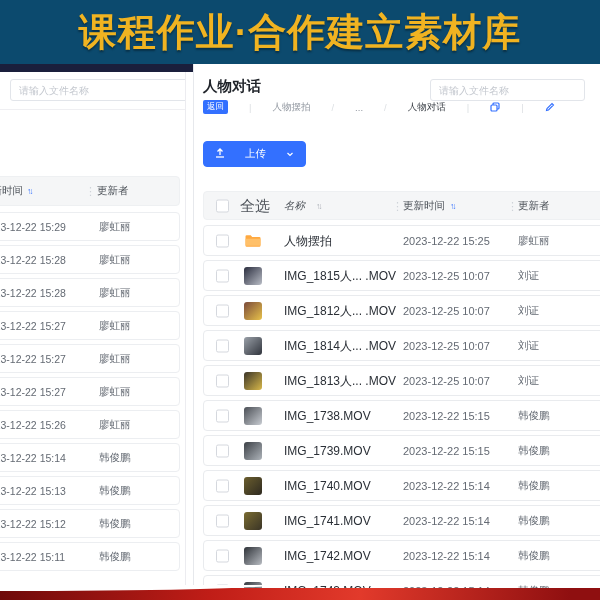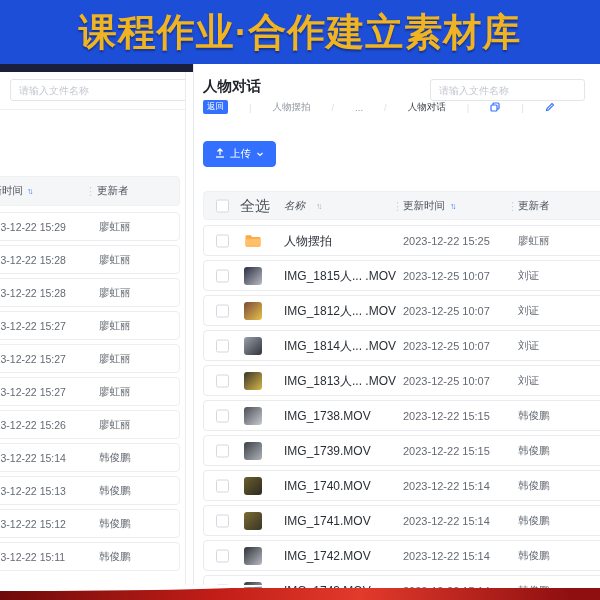--- a/index.html
+++ b/index.html
@@ -1,20 +1,20 @@
 <!DOCTYPE html>
 <html><head>
 <meta charset="utf-8">
 <style>
   * { margin:0; padding:0; box-sizing:border-box; }
   html,body { width:600px; height:600px; overflow:hidden; }
   body { font-family:"Liberation Sans","DejaVu Sans",sans-serif; background:#ffffff; position:relative; }
 
   
-  .banner { position:absolute; top:0; left:0; width:600px; height:64px; background:#1d4ed8;
+  .banner { position:absolute; top:0; left:0; width:600px; height:64px; background:#0c4a6e;
             display:flex; align-items:center; justify-content:center; z-index:3; }
   .banner-title { color:#f0b321; font-size:38px; font-weight:900; letter-spacing:1px;
                   text-shadow:0 2px 2px rgba(0,0,0,.35); white-space:nowrap; }
   .banner-notch { position:absolute; top:64px; left:0; width:193px; height:8px; background:#1a1f3c; z-index:3; }
 
   
   .left-panel { position:absolute; top:72px; left:0; width:186px; bottom:0; background:#fff;
                 overflow:hidden; border-right:1px solid #ececf0; z-index:2; }
   .right-panel { position:absolute; top:64px; left:193px; right:0; bottom:0; background:#fff;
                  overflow:hidden; border-left:1px solid #e6e8ec; z-index:2; }
@@ -44,21 +44,21 @@
   .rp-title { margin:13px 0 0 9px; font-size:14.5px; font-weight:bold; color:#1f2329; }
   .breadcrumb { margin:4px 0 0 9px; display:flex; align-items:center; gap:21px; font-size:9.5px;
                 color:#8f959e; white-space:nowrap; }
   .bc-back { background:#3370ff; color:#ffffff; font-size:8.5px; padding:1px 4px; border-radius:2px; }
   .bc-sep { color:#dcdfe3; }
   .bc-cur { color:#3c4148; }
   .bc-icon svg { display:block; }
   .rp-search { position:absolute; top:15px; right:15px; width:155px; }
 
   .btn-row { margin:27px 0 0 9px; display:flex; gap:10px; align-items:center; }
-  .btn { height:26px; border-radius:4px; display:inline-flex; align-items:center; gap:5px;
+  .btn { height:26px; border-radius:4px; display:inline-flex; align-items:center; gap:20px;
          padding:0 11px; font-size:10.5px; cursor:pointer; }
   .btn-primary { background:#3370ff; color:#fff; border:1px solid #3370ff; }
   .btn-plain { background:#fff; color:#2b2f36; border:1px solid #d7dade; }
 
   
   .rp-table { margin:24px 0 0 9px; width:420px; }
   .r-card { position:relative; width:420px; border:1px solid #e9ebee; border-radius:4px; background:#fff; }
   .r-head { height:29px; background:#f5f6f7; border-color:#eef0f2; margin-bottom:5px; }
   .r-row  { height:31px; margin-bottom:4px; }
   .r-card > * { position:absolute; top:50%; transform:translateY(-50%); white-space:nowrap; }

